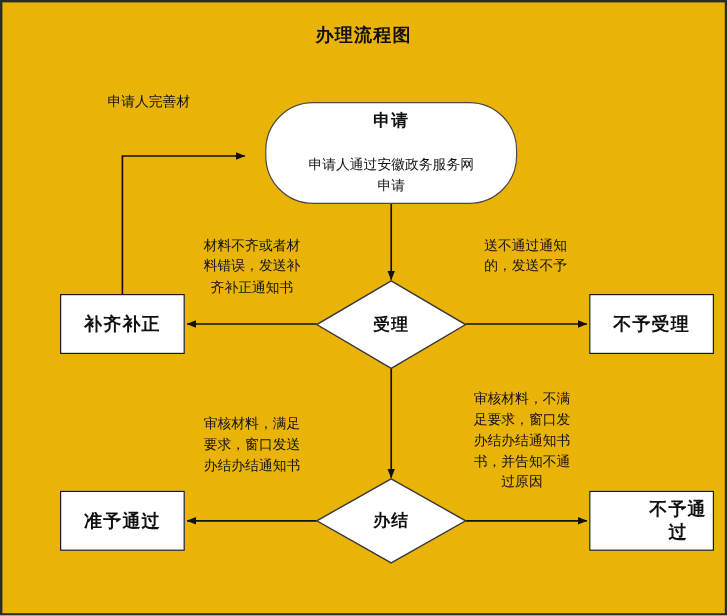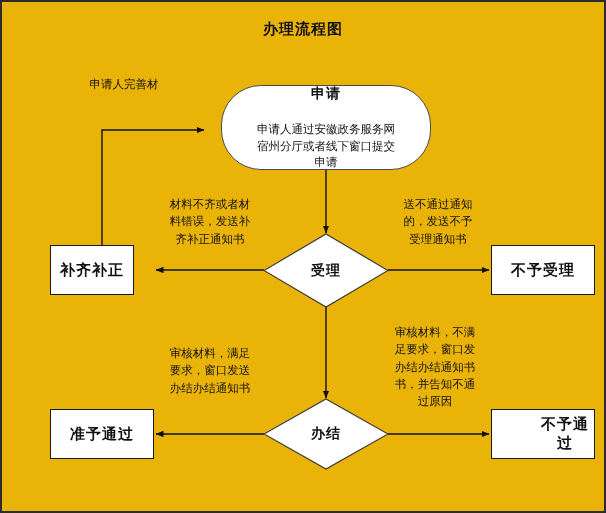--- a/index.html
+++ b/index.html
@@ -132,33 +132,32 @@
       <path d="M262,432 L154,432" marker-end="url(#ah)"></path>
 
       <path d="M386,432 L487,432" marker-end="url(#ah)"></path>
     </g>
   </svg>
 
   <div class="node rounded" style="left:219px; top:83px; width:210px; height:85px;">
     <div class="head">申请</div>
     <div class="body">
       <div>申请人通过安徽政务服务网</div>
-      <div>宿州分厅或者线下窗口提交</div>
       <div>申请</div>
     </div>
   </div>
 
   <div class="diamond-wrap" style="left:261px; top:231px; width:126px; height:75px;">
     <svg width="126" height="75" viewBox="0 0 126 75" xmlns="http://www.w3.org/2000/svg">
       <polygon points="63,1 125,37.5 63,74 1,37.5" fill="#ffffff" stroke="#3a3a3a" stroke-width="1.2"></polygon>
     </svg>
     <div class="diamond-label">受理</div>
   </div>
 
-  <div class="node rect" style="left:48px; top:243px; width:84px; height:50px;">
+  <div class="node rect" style="left:48px; top:243px; width:104px; height:50px;">
     <span>补齐补正</span>
   </div>
 
   <div class="node rect" style="left:489px; top:243px; width:104px; height:50px;">
     <span>不予受理</span>
   </div>
 
   <div class="diamond-wrap" style="left:261px; top:396px; width:126px; height:72px;">
     <svg width="126" height="72" viewBox="0 0 126 72" xmlns="http://www.w3.org/2000/svg">
       <polygon points="63,1 125,36 63,71 1,36" fill="#ffffff" stroke="#3a3a3a" stroke-width="1.2"></polygon>
@@ -180,21 +179,20 @@
 
   <div class="edge-label" style="left:150px; top:194px; width:116px;">
     <div>材料不齐或者材</div>
     <div>料错误，发送补</div>
     <div>齐补正通知书</div>
   </div>
 
   <div class="edge-label" style="left:383px; top:194px; width:106px;">
     <div>送不通过通知</div>
     <div>的，发送不予</div>
-    <div>受理通知书</div>
   </div>
 
   <div class="edge-label" style="left:150px; top:343px; width:116px;">
     <div>审核材料，满足</div>
     <div>要求，窗口发送</div>
     <div>办结办结通知书</div>
   </div>
 
   <div class="edge-label" style="left:375px; top:322px; width:116px;">
     <div>审核材料，不满</div>

